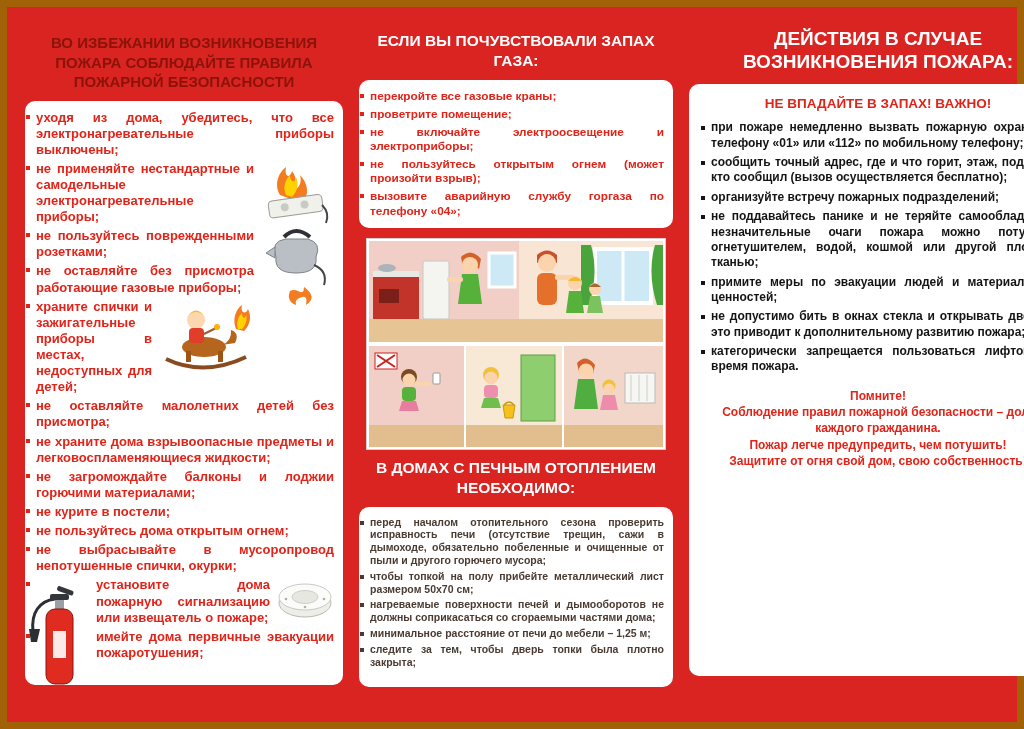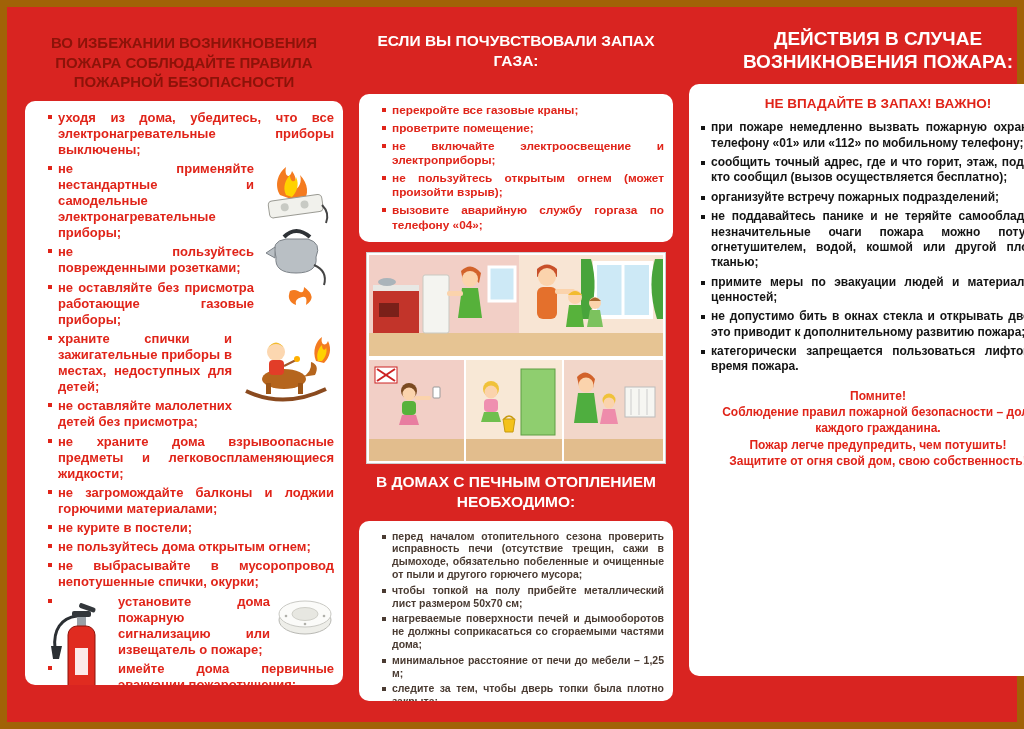--- a/index.html
+++ b/index.html
@@ -21,21 +21,21 @@
     background:#d92421;
   }
   .col { position:absolute; top:0; }
   .col-left  { left:18px;  width:318px; }
   .col-mid   { left:352px; width:314px; }
   .col-right { left:682px; width:378px;border-radius:28px; }
 
   .panel {
     background:#ffffff;
     border-radius:10px;
-    padding:9px 9px 8px 22px;
+    padding:9px 9px 8px 0;
     overflow:hidden;
   }
 
   
   .left-title {
     margin:26px 8px 9px;
     font-size:15px; font-weight:bold;
     text-align:center; line-height:1.3;
     color:#8c1309;
   }
@@ -59,21 +59,21 @@
   .dark-item::before { background:#4a3b32; }
   .black-item{ color:#141414; font-size:12px; line-height:1.28; margin-bottom:4px; }
   .black-item::before{ background:#141414; top:6px; }
 
   .fig { line-height:0; }
   .fig-right { float:right; margin:0 0 4px 6px; }
   .fig-left  { float:left;  margin:2px 7px 0 0; }
 
   
   .mid-title {
-    margin:24px 4px 23px;
+    margin:24px 4px 9px;
     font-size:15.5px; font-weight:bold;
     text-align:center; line-height:1.3;
     color:#ffffff;
   }
   .gas-panel   { height:148px; }
   .gas-panel .red-item { font-size:11.8px; }
   .scene {
     margin:10px auto 4px;
     width:300px;
     background:#ffffff;

